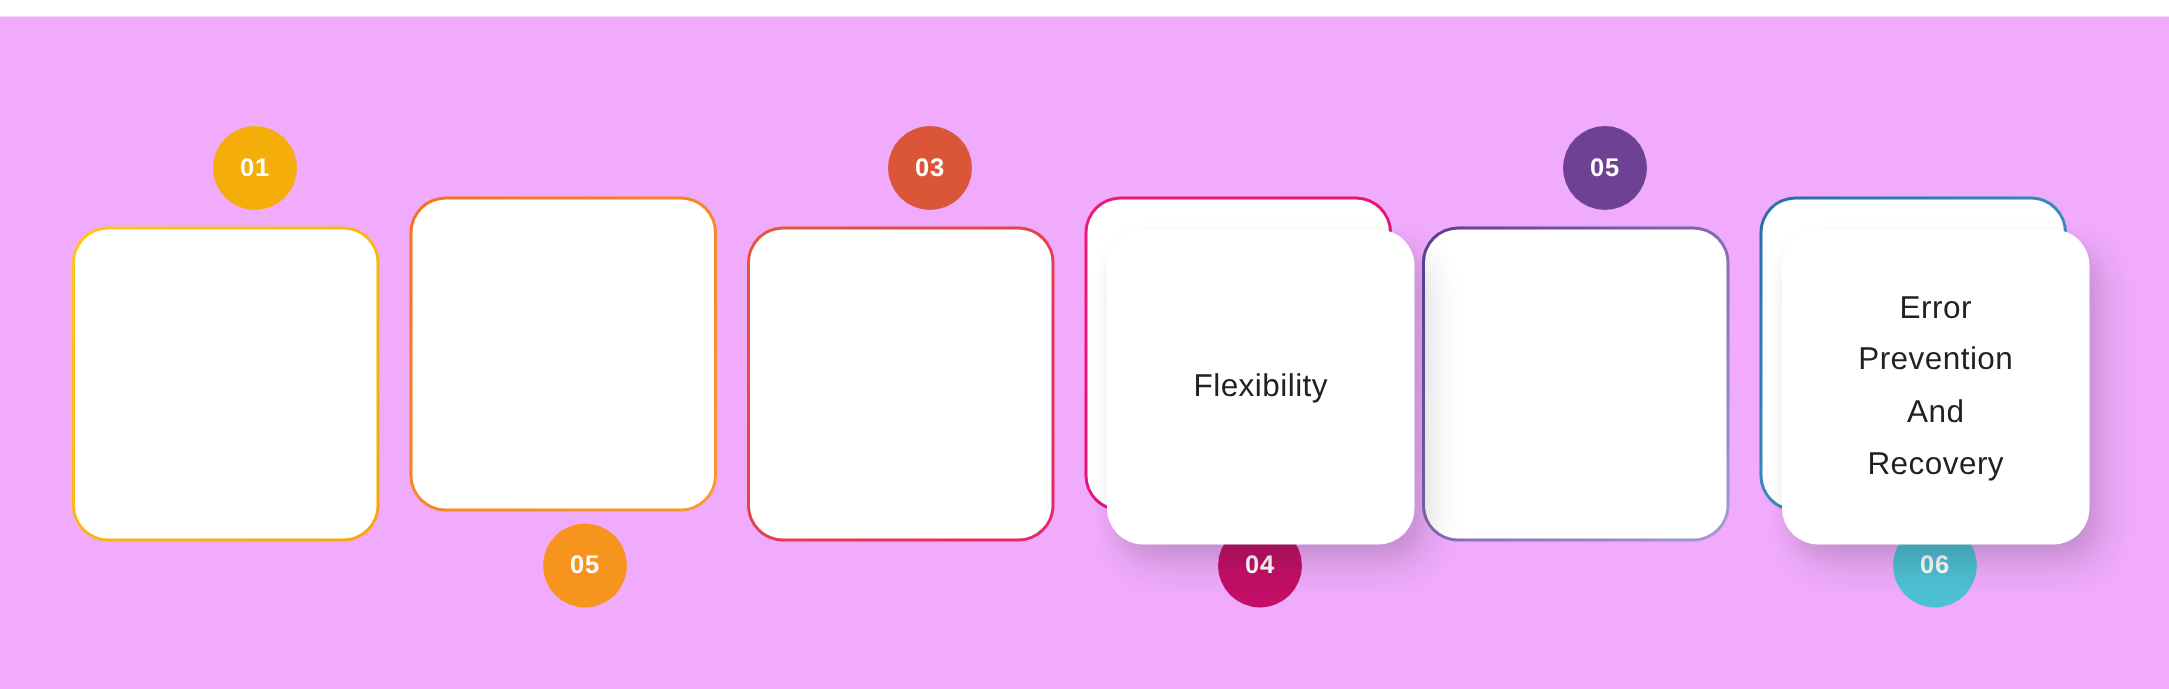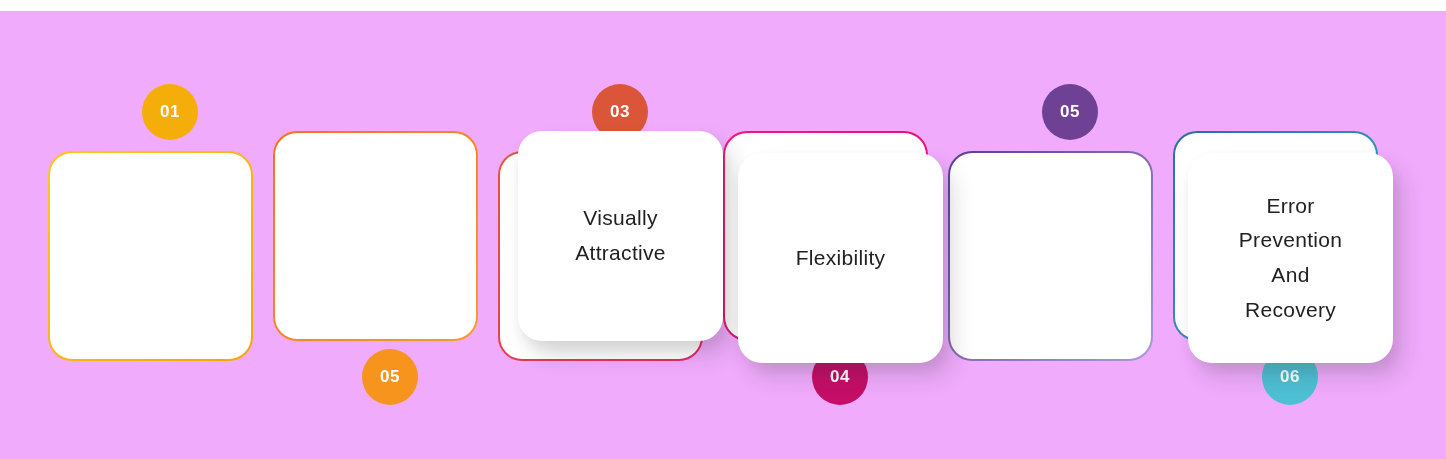--- a/index.html
+++ b/index.html
@@ -105,24 +105,20 @@
     </div>
 
     <div class="unit bottom" style="--badge: #F7941E; --f1: #F4711F; --f2: #F89B2E;">
       <div class="frame"></div>
       <div class="badge">05</div>
     </div>
 
     <div class="unit top" style="--badge: #DB5638; --f1: #E05A3A; --f2: #E72566;">
       <div class="frame"></div>
       <div class="badge">03</div>
-      <div class="card">
-        <span class="label">Visually
-Attractive</span>
-      </div>
     </div>
 
     <div class="unit bottom" style="--badge: #C40E68; --f1: #F01879; --f2: #DB0F70;">
       <div class="frame"></div>
       <div class="badge">04</div>
       <div class="card">
         <span class="label">Flexibility</span>
       </div>
     </div>
 

